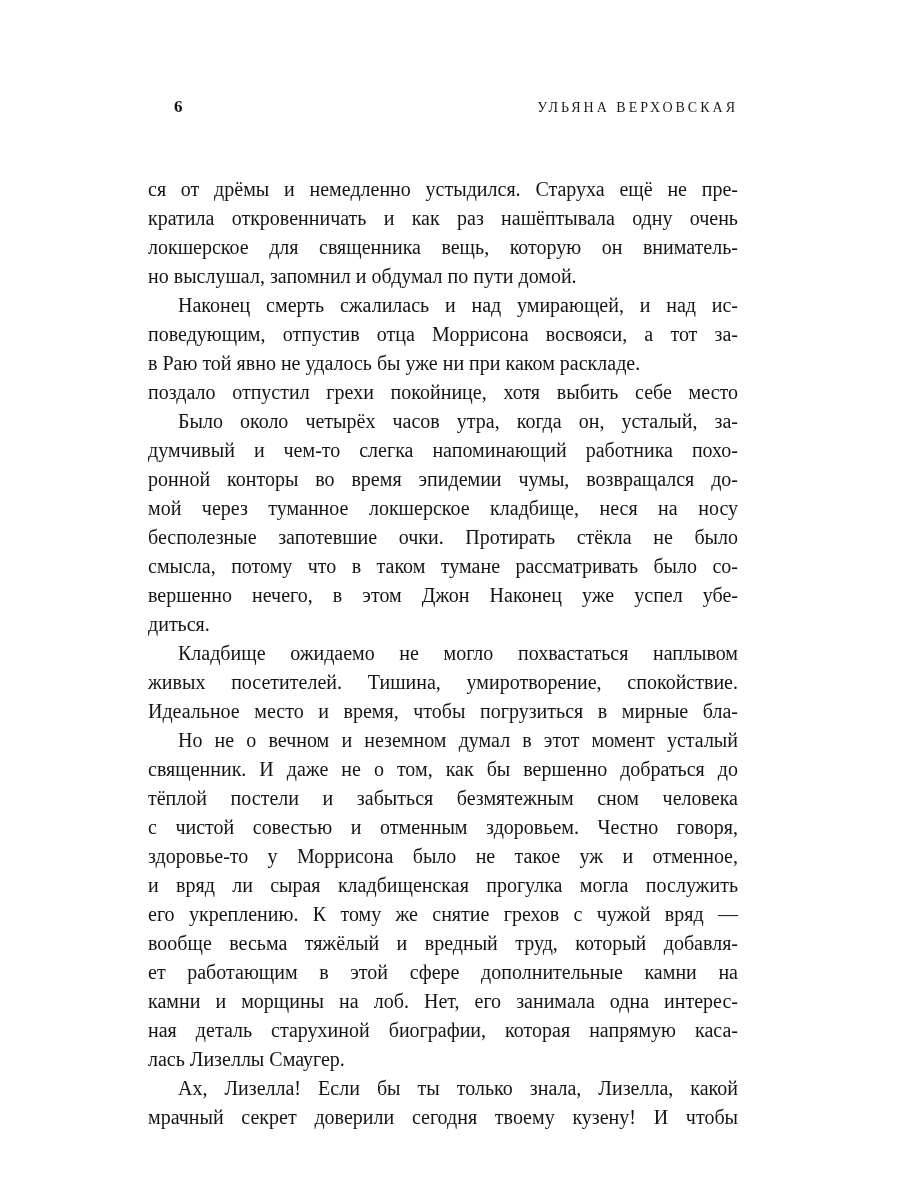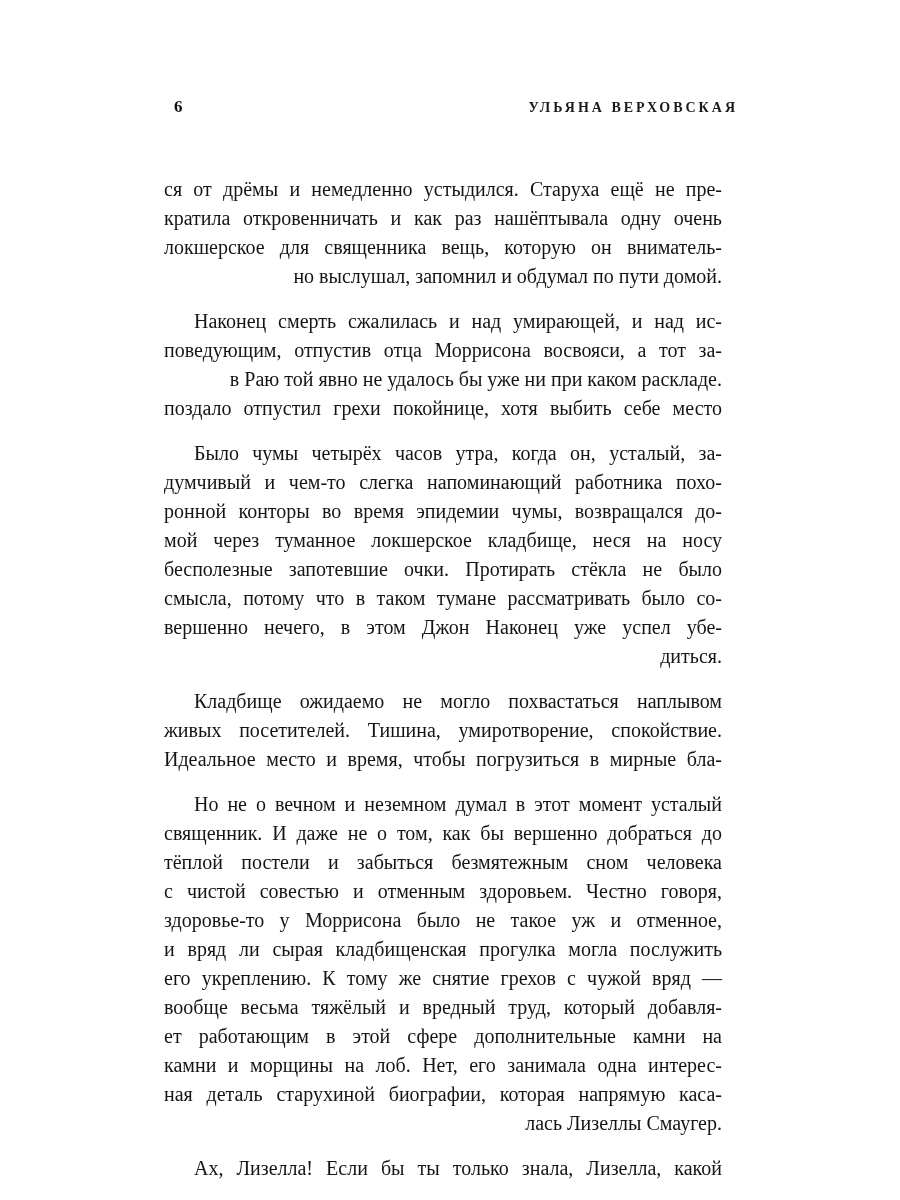--- a/index.html
+++ b/index.html
@@ -30,37 +30,37 @@
     font-family: "Liberation Serif", "DejaVu Serif", serif;
   }
   .page-number {
     font-size: 17px;
     font-weight: bold;
     padding-left: 26px;
     letter-spacing: 1px;
   }
   .header-author {
     font-size: 14px;
-    font-weight: bold;
+    font-weight: normal;
     text-transform: uppercase;
     letter-spacing: 3px;
     color: #1a1a1a;
     margin-top: 40px;
   }
   .text-block {
     margin-top: 58px;
     font-size: 20px;
     line-height: 29px;
     color: #141414;
   }
   .paragraph {
-    margin: 16px;
+    margin: 0;
   }
   .line {
-    text-align: right;
+    text-align: left;
   }
   .line.just {
     text-align: justify;
     text-align-last: justify;
   }
   .line.first-indent {
     text-indent: 30px;
   }
 </style>
 </head>
@@ -78,21 +78,21 @@
         <div class="line just">локшерское для священника вещь, которую он вниматель-</div>
         <div class="line">но выслушал, запомнил и обдумал по пути домой.</div>
       </div>
       <div class="paragraph">
         <div class="line just first-indent">Наконец смерть сжалилась и над умирающей, и над ис-</div>
         <div class="line just">поведующим, отпустив отца Моррисона восвояси, а тот за-</div>
         <div class="line">в Раю той явно не удалось бы уже ни при каком раскладе.</div>
         <div class="line just">поздало отпустил грехи покойнице, хотя выбить себе место</div>
       </div>
       <div class="paragraph">
-        <div class="line just first-indent">Было чумы четырёх часов утра, когда он, усталый, за-</div>
+        <div class="line just first-indent">Было около четырёх часов утра, когда он, усталый, за-</div>
         <div class="line just">думчивый и чем-то слегка напоминающий работника похо-</div>
         <div class="line just">ронной конторы во время эпидемии чумы, возвращался до-</div>
         <div class="line just">мой через туманное локшерское кладбище, неся на носу</div>
         <div class="line just">бесполезные запотевшие очки. Протирать стёкла не было</div>
         <div class="line just">смысла, потому что в таком тумане рассматривать было со-</div>
         <div class="line just">вершенно нечего, в этом Джон Наконец уже успел убе-</div>
         <div class="line">диться.</div>
       </div>
       <div class="paragraph">
         <div class="line just first-indent">Кладбище ожидаемо не могло похвастаться наплывом</div>
@@ -108,15 +108,16 @@
         <div class="line just">и вряд ли сырая кладбищенская прогулка могла послужить</div>
         <div class="line just">его укреплению. К тому же снятие грехов с чужой вряд —</div>
         <div class="line just">вообще весьма тяжёлый и вредный труд, который добавля-</div>
         <div class="line just">ет работающим в этой сфере дополнительные камни на</div>
         <div class="line just">камни и морщины на лоб. Нет, его занимала одна интерес-</div>
         <div class="line just">ная деталь старухиной биографии, которая напрямую каса-</div>
         <div class="line">лась Лизеллы Смаугер.</div>
       </div>
       <div class="paragraph">
         <div class="line just first-indent">Ах, Лизелла! Если бы ты только знала, Лизелла, какой</div>
+        <div class="line just">мрачный секрет доверили сегодня твоему кузену! И чтобы</div>
       </div>
     </div>
 </div>
 
 </body></html>

